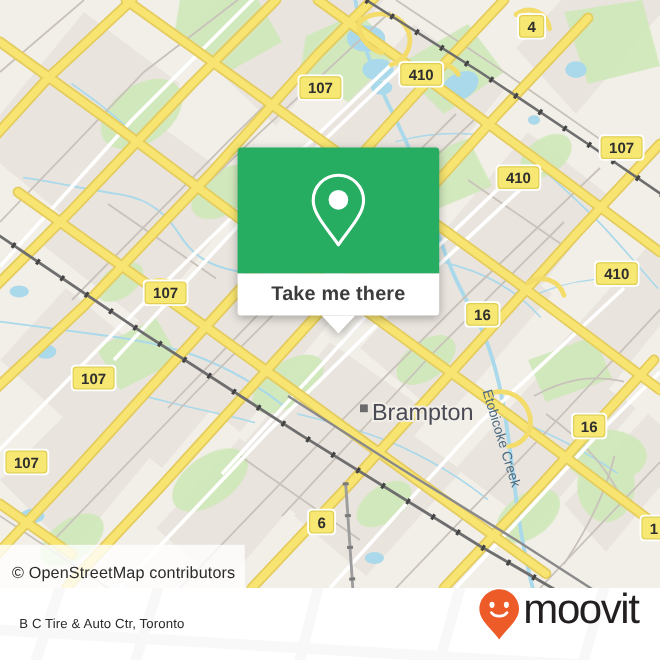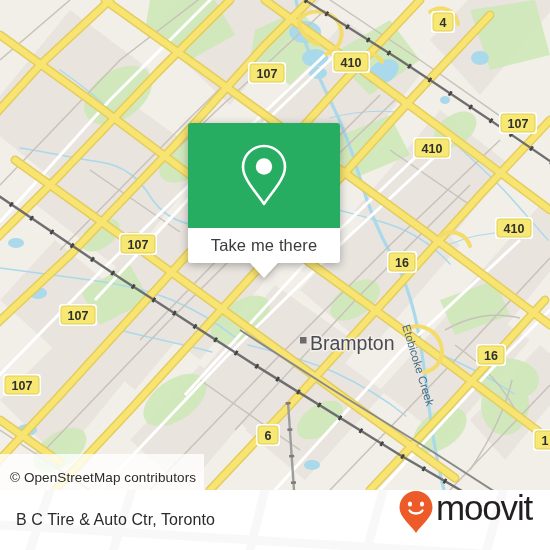--- a/index.html
+++ b/index.html
@@ -19,22 +19,23 @@
     position:absolute;left:0;bottom:0;
     background:rgba(255,255,255,0.80);
     padding:16px 8px 4px 10px;
     font-size:13.5px;color:#2b2b2b;
     letter-spacing:0.1px;
     line-height:16px;
   }
 
   
   .card{
-    position:absolute;left:188px;top:123px;width:152px;
+    position:absolute;left:198px;top:123px;width:168px;
     filter:drop-shadow(0 2px 4px rgba(0,0,0,0.30));
+    font-weight:bold;
   }
   .card-top{
     background:#26ad62;height:105px;border-radius:3px 3px 0 0;
     display:flex;align-items:center;justify-content:center;
   }
   .card-bottom{
     background:#ffffff;height:35px;border-radius:0 0 3px 3px;
     display:flex;align-items:center;justify-content:center;
     position:relative;
   }
@@ -52,21 +53,21 @@
 
   
   .footer{
     position:absolute;left:0;top:490px;width:550px;height:60px;
     background:#ffffff;overflow:hidden;
   }
   .footer-wm{position:absolute;left:0;top:-60px;opacity:.55;}
   .footer-title{
     position:absolute;left:16px;top:0;height:60px;
     display:flex;align-items:center;
-    font-size:16px;color:#2a2a2a;letter-spacing:.1px;
+    font-size:11px;color:#2a2a2a;letter-spacing:.1px;
   }
   .brand{
     position:absolute;right:18px;top:0;height:76px;
     display:flex;align-items:flex-start;gap:2px;
   }
   .brand-word{
     font-size:35px;color:#231f20;letter-spacing:-1.2px;
     font-weight:400;line-height:1;
   }
 </style>

